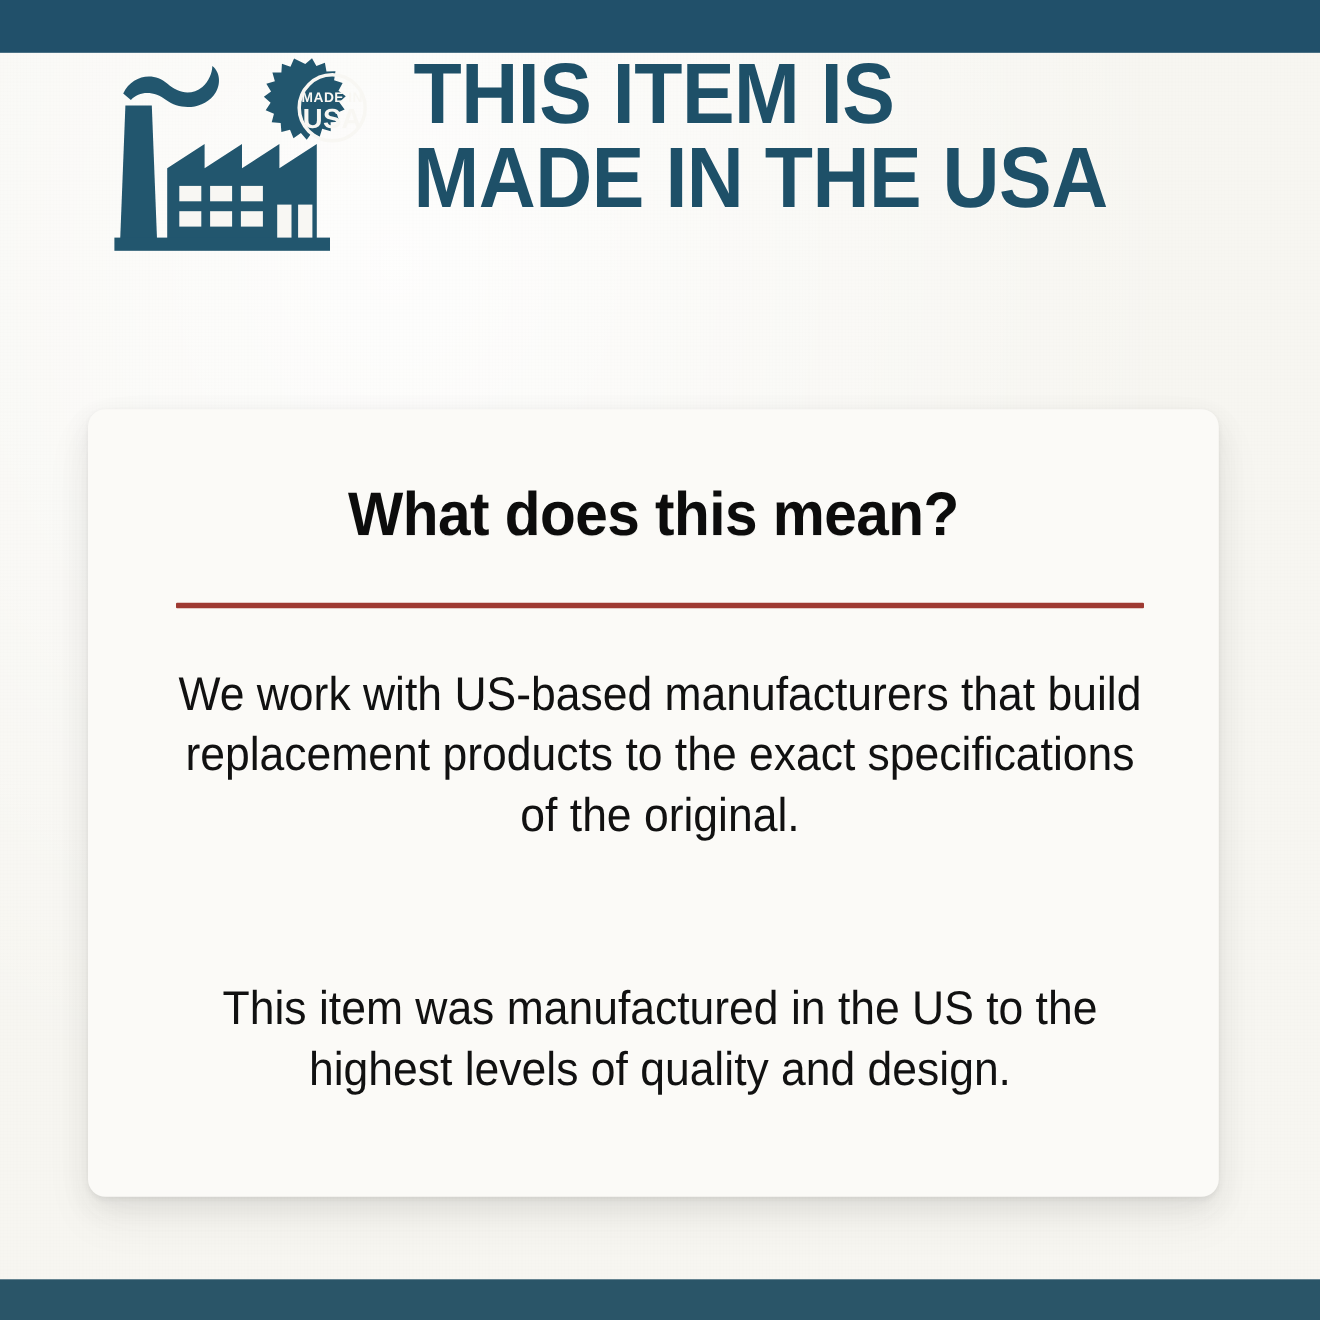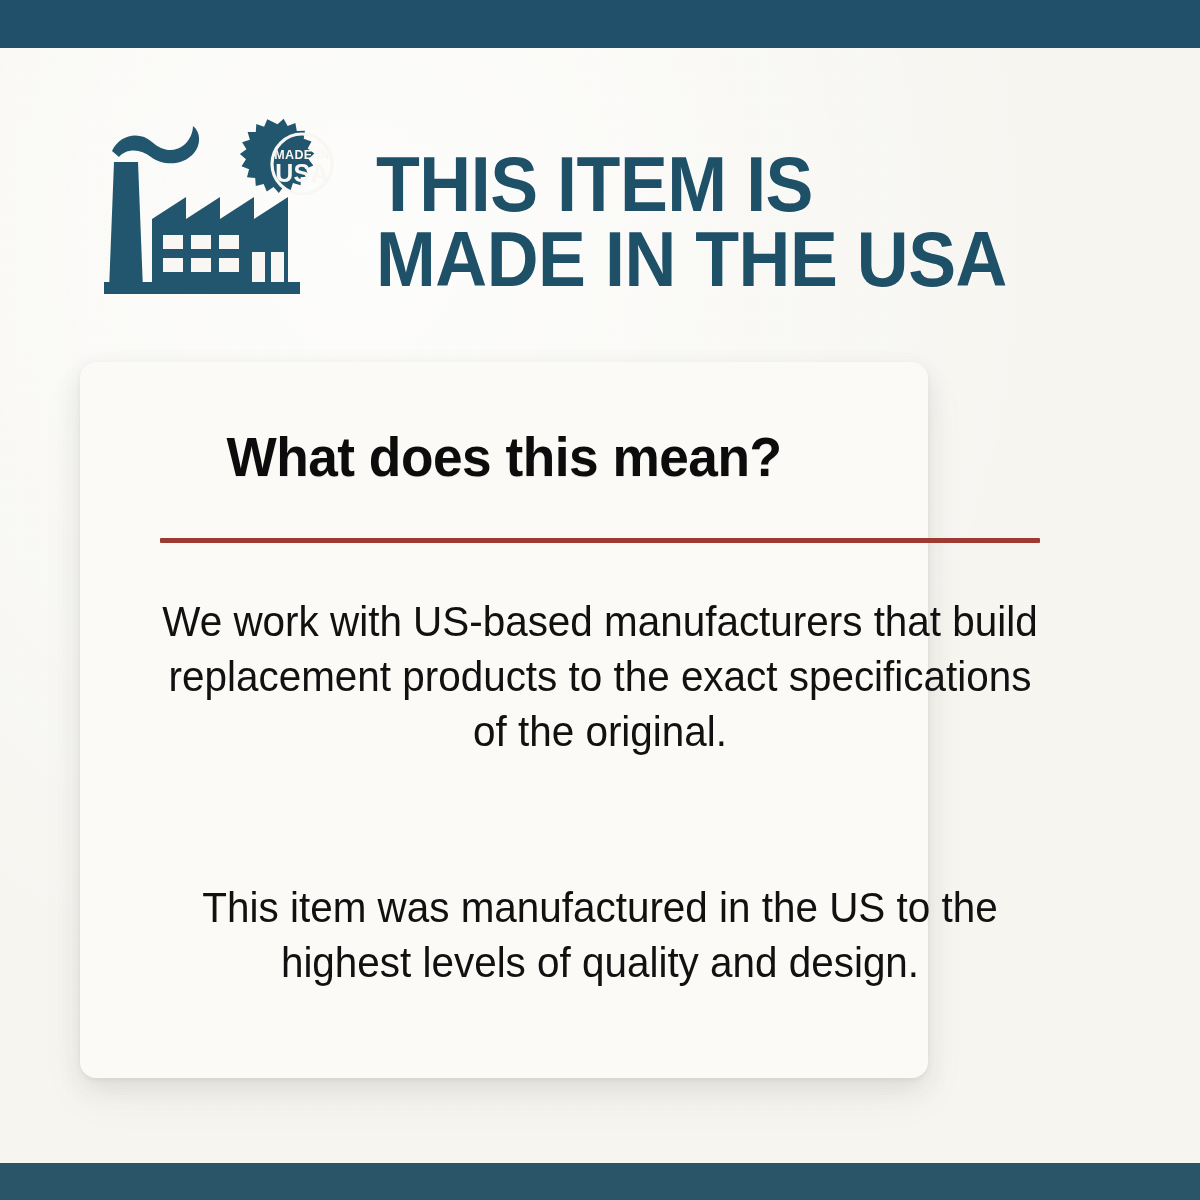--- a/index.html
+++ b/index.html
@@ -54,21 +54,21 @@
   }
 
   
   .header {
     position: absolute;
     left: 0;
     top: 48px;
     width: 1200px;
     height: 250px;
     display: flex;
-    align-items: flex-end;
+    align-items: flex-start;
     padding-left: 100px;
     box-sizing: border-box;
   }
 
   .logo-mark {
     width: 240px;
     height: 180px;
     flex: 0 0 240px;
     margin-top: 4px;
   }
@@ -87,22 +87,22 @@
     text-shadow: 0 1px 0 rgba(255,255,255,0.5);
   }
   .headline-line {
     display: block;
   }
 
   
   .card {
     position: absolute;
     left: 80px;
-    top: 362px;
-    width: 848px;
+    top: 372px;
+    width: 1028px;
     height: 716px;
     background: #fbfaf7;
     border-radius: 16px;
     box-shadow:
       0 2px 5px rgba(60,60,60,0.07),
       0 10px 26px rgba(60,60,60,0.09),
       0 20px 46px rgba(60,60,60,0.05);
     box-sizing: border-box;
     padding: 0;
   }

